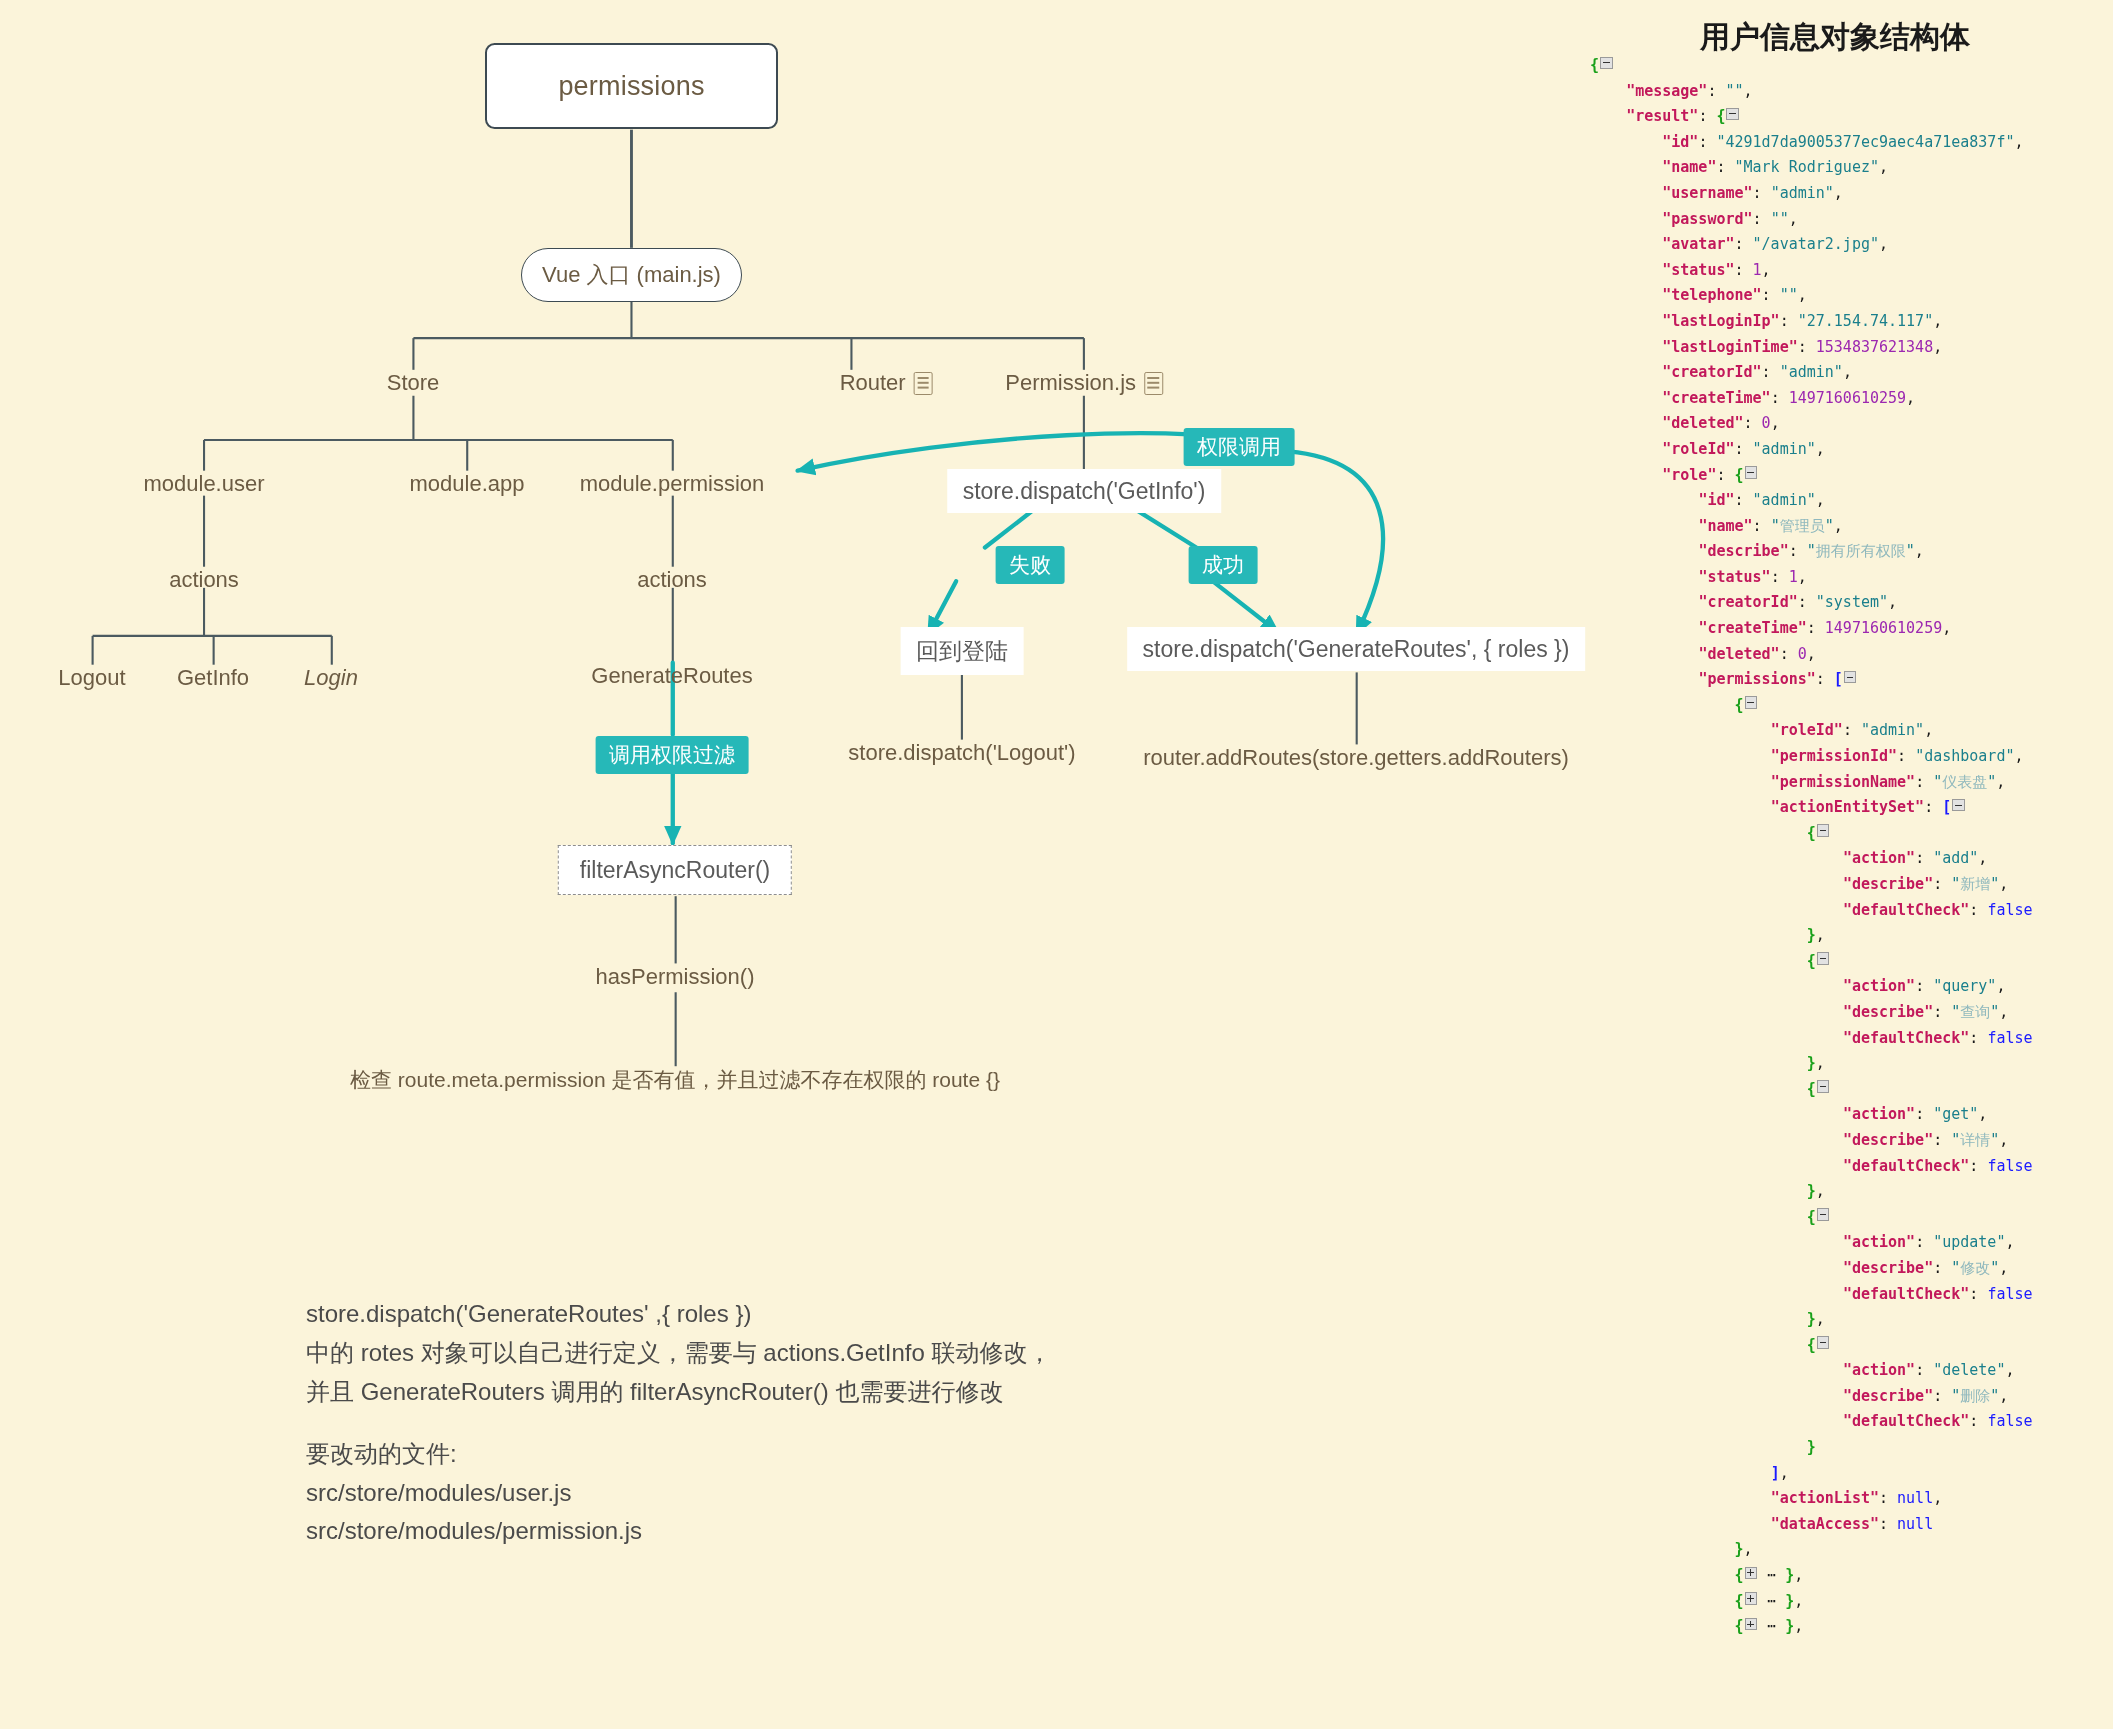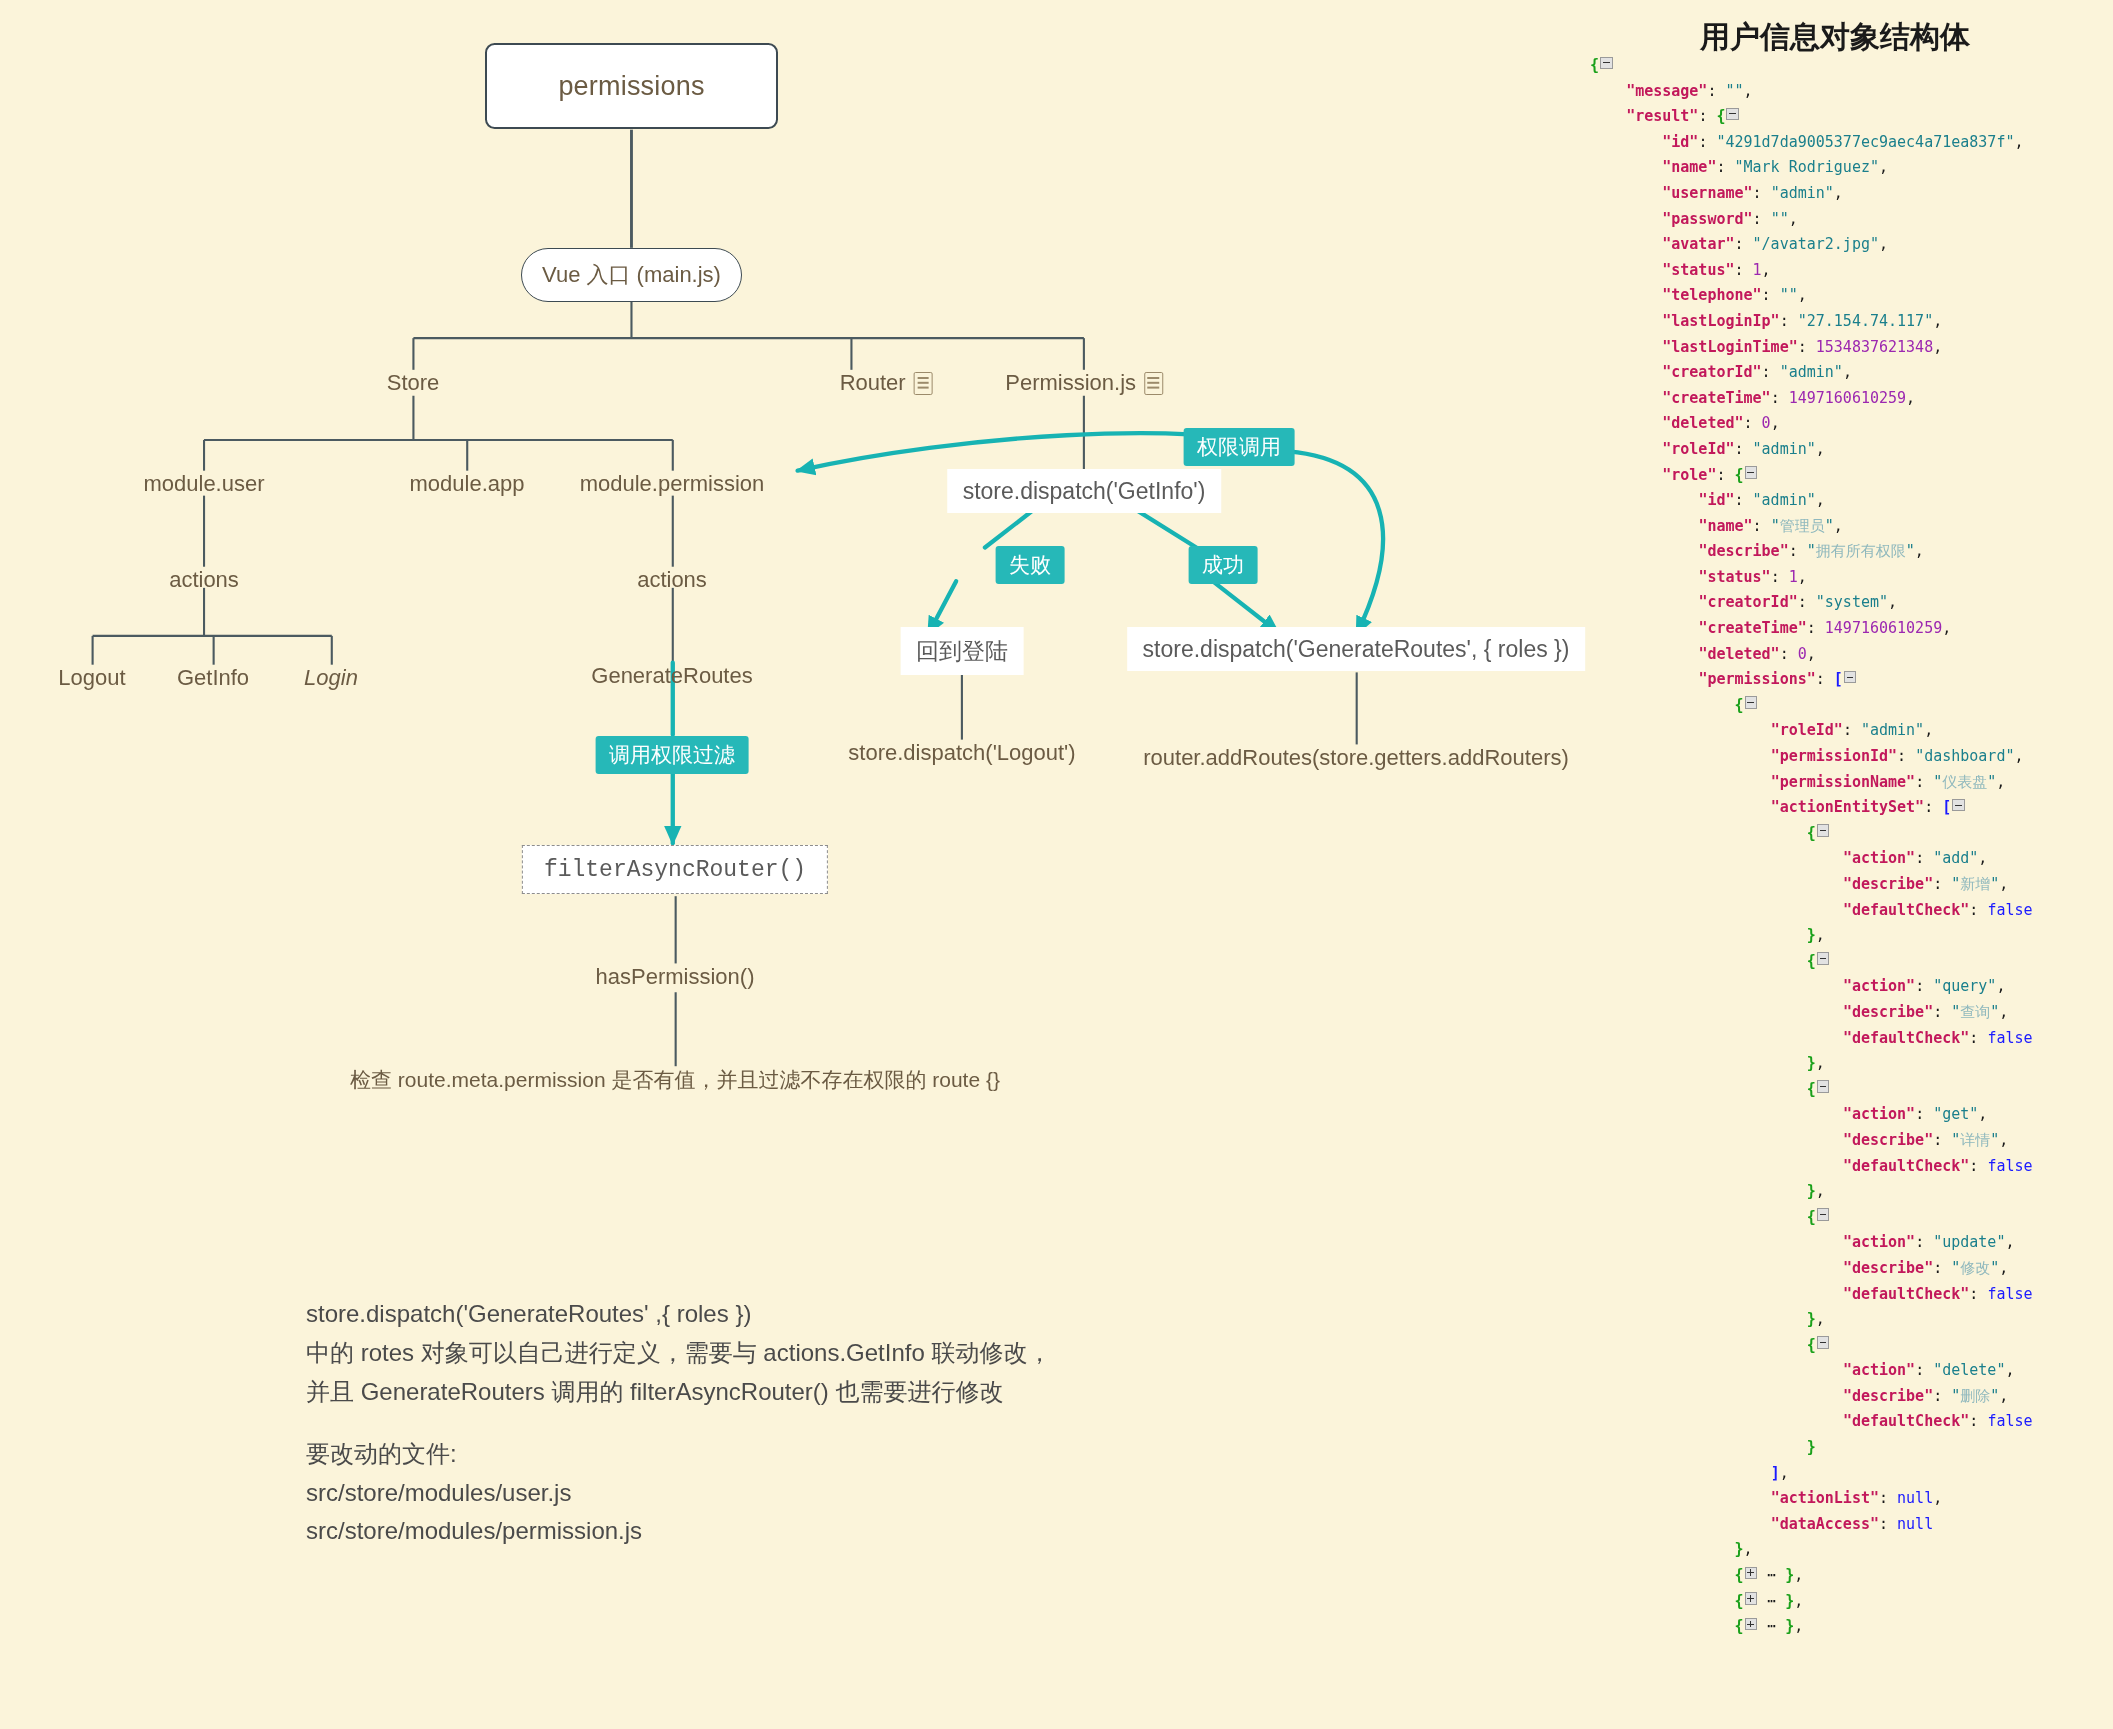--- a/index.html
+++ b/index.html
@@ -68,21 +68,20 @@
 
   
   .dbox {
     background:#ffffff;
     border:1.4px dashed #8d8d8d;
     display:flex; align-items:center; justify-content:center;
     font-size:23px; color:#5a5a5a;
     white-space:nowrap;
     transform: translateX(-50%);
     padding:10.6px 21px;
-    font-family:Liberation Mono, monospace;
   }
 
   
   .badge {
     background:#26b8b8;
     color:#ffffff;
     border-radius:3px;
     font-size:21px;
     padding:6.7px 13.4px;
     white-space:nowrap;

